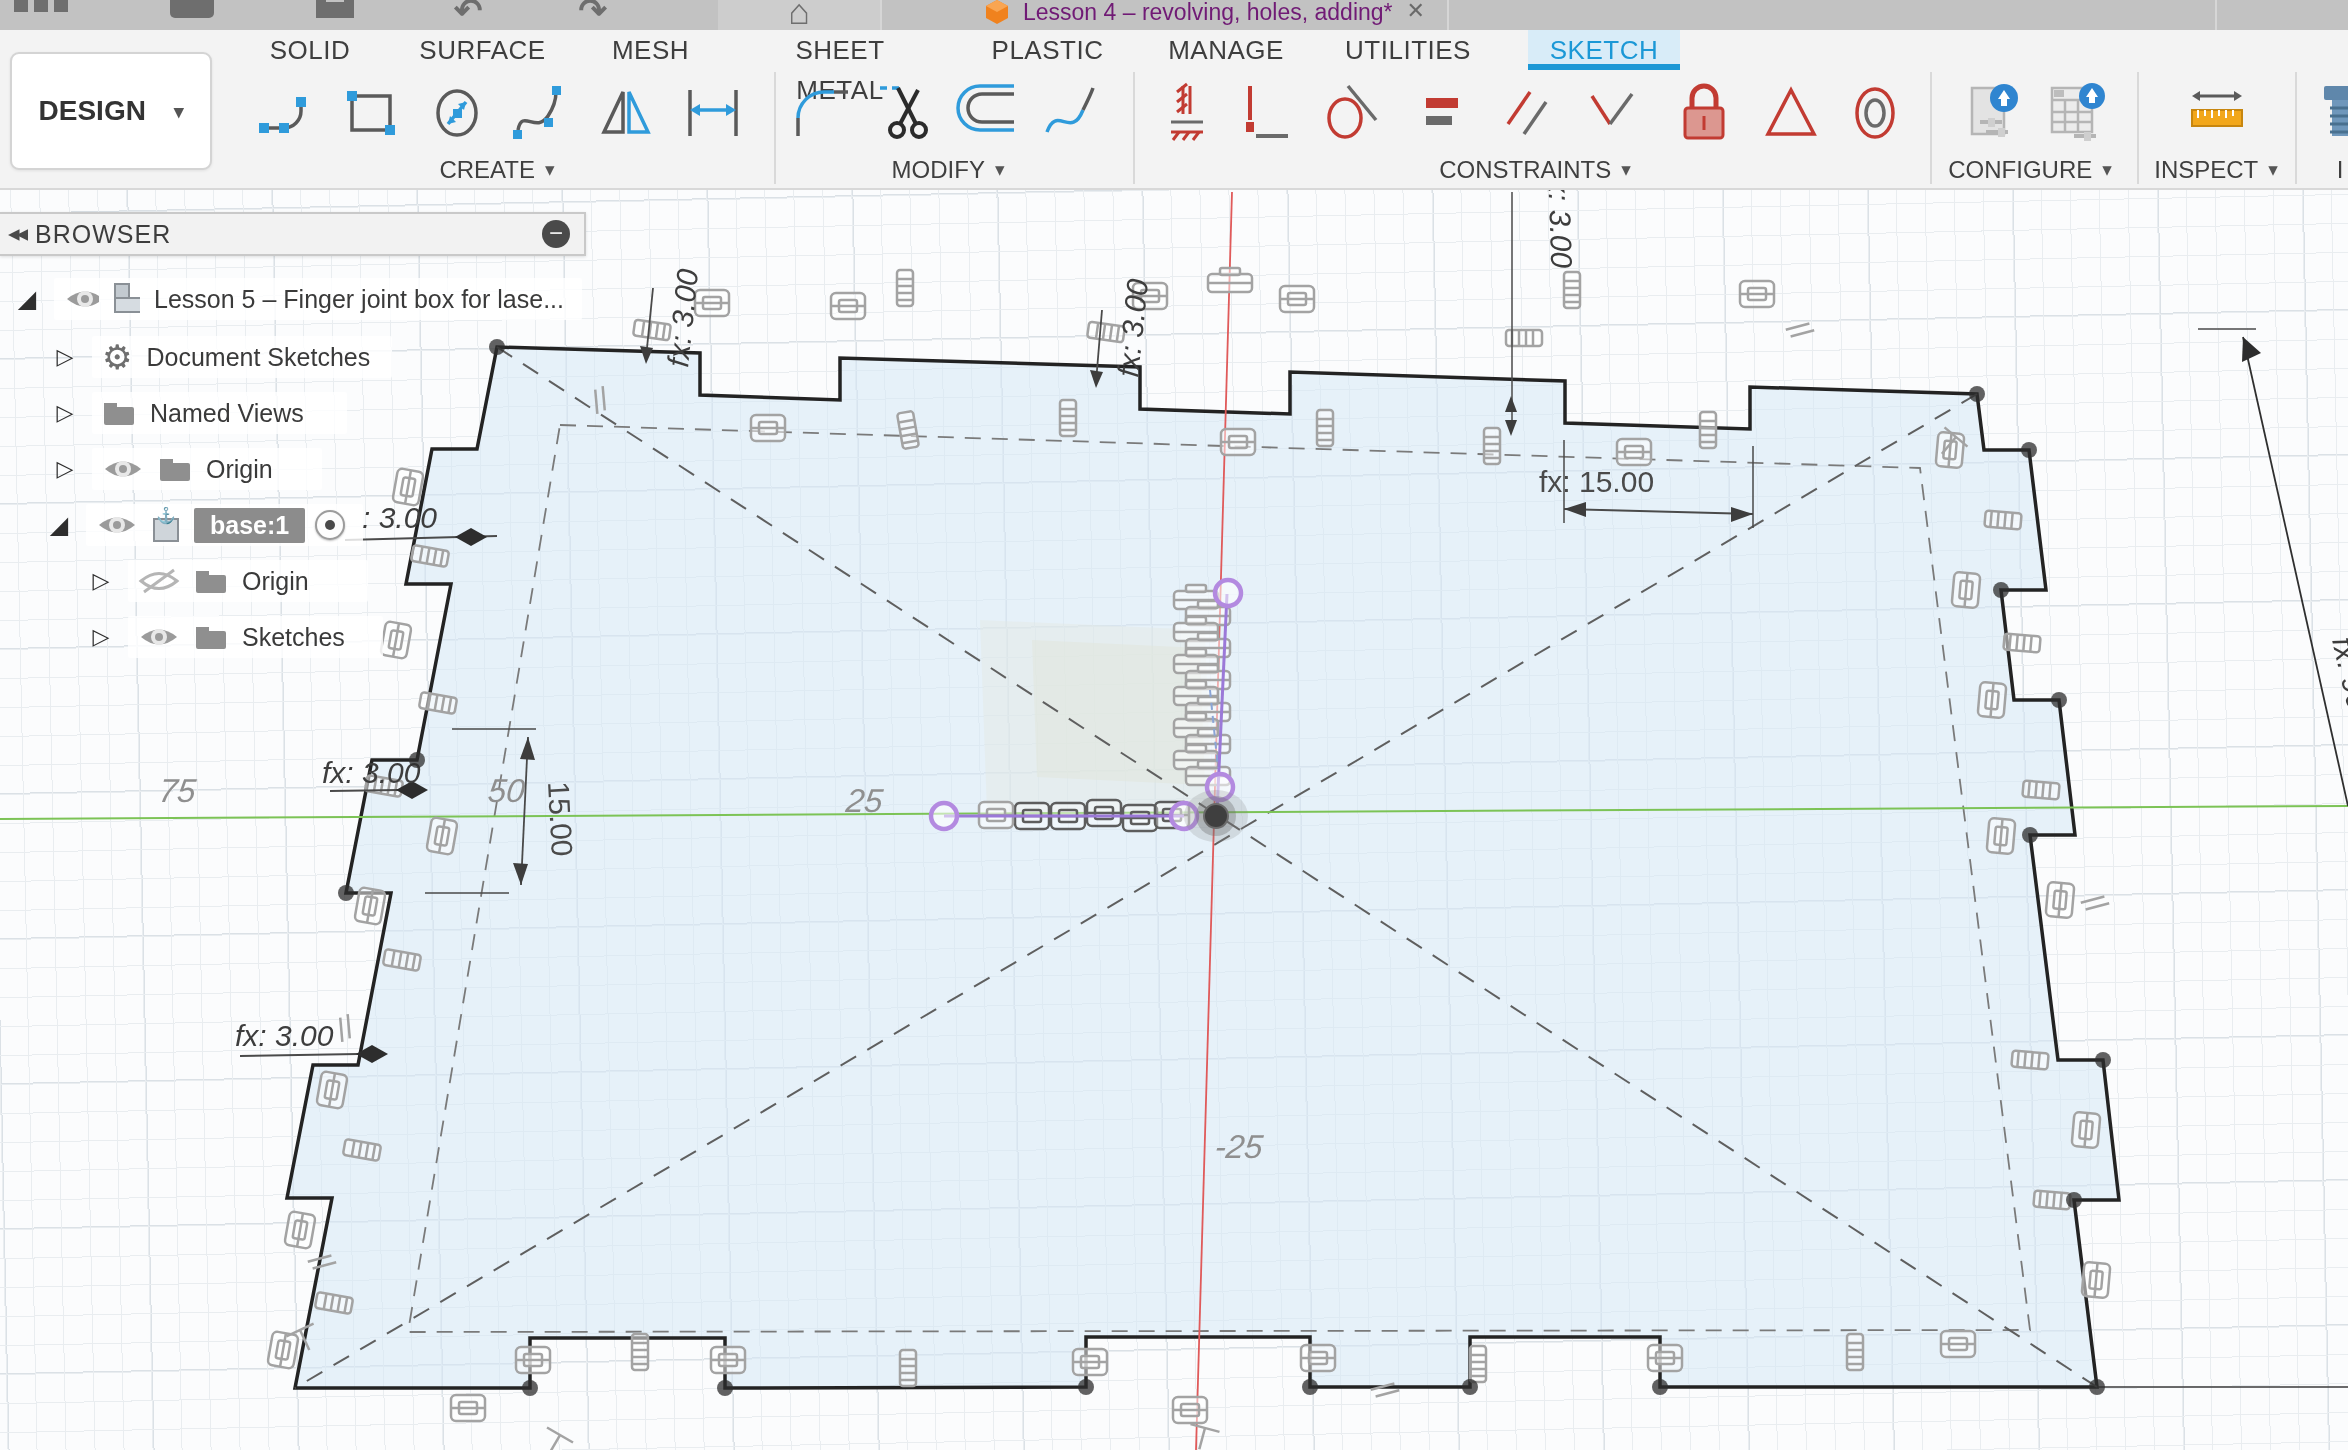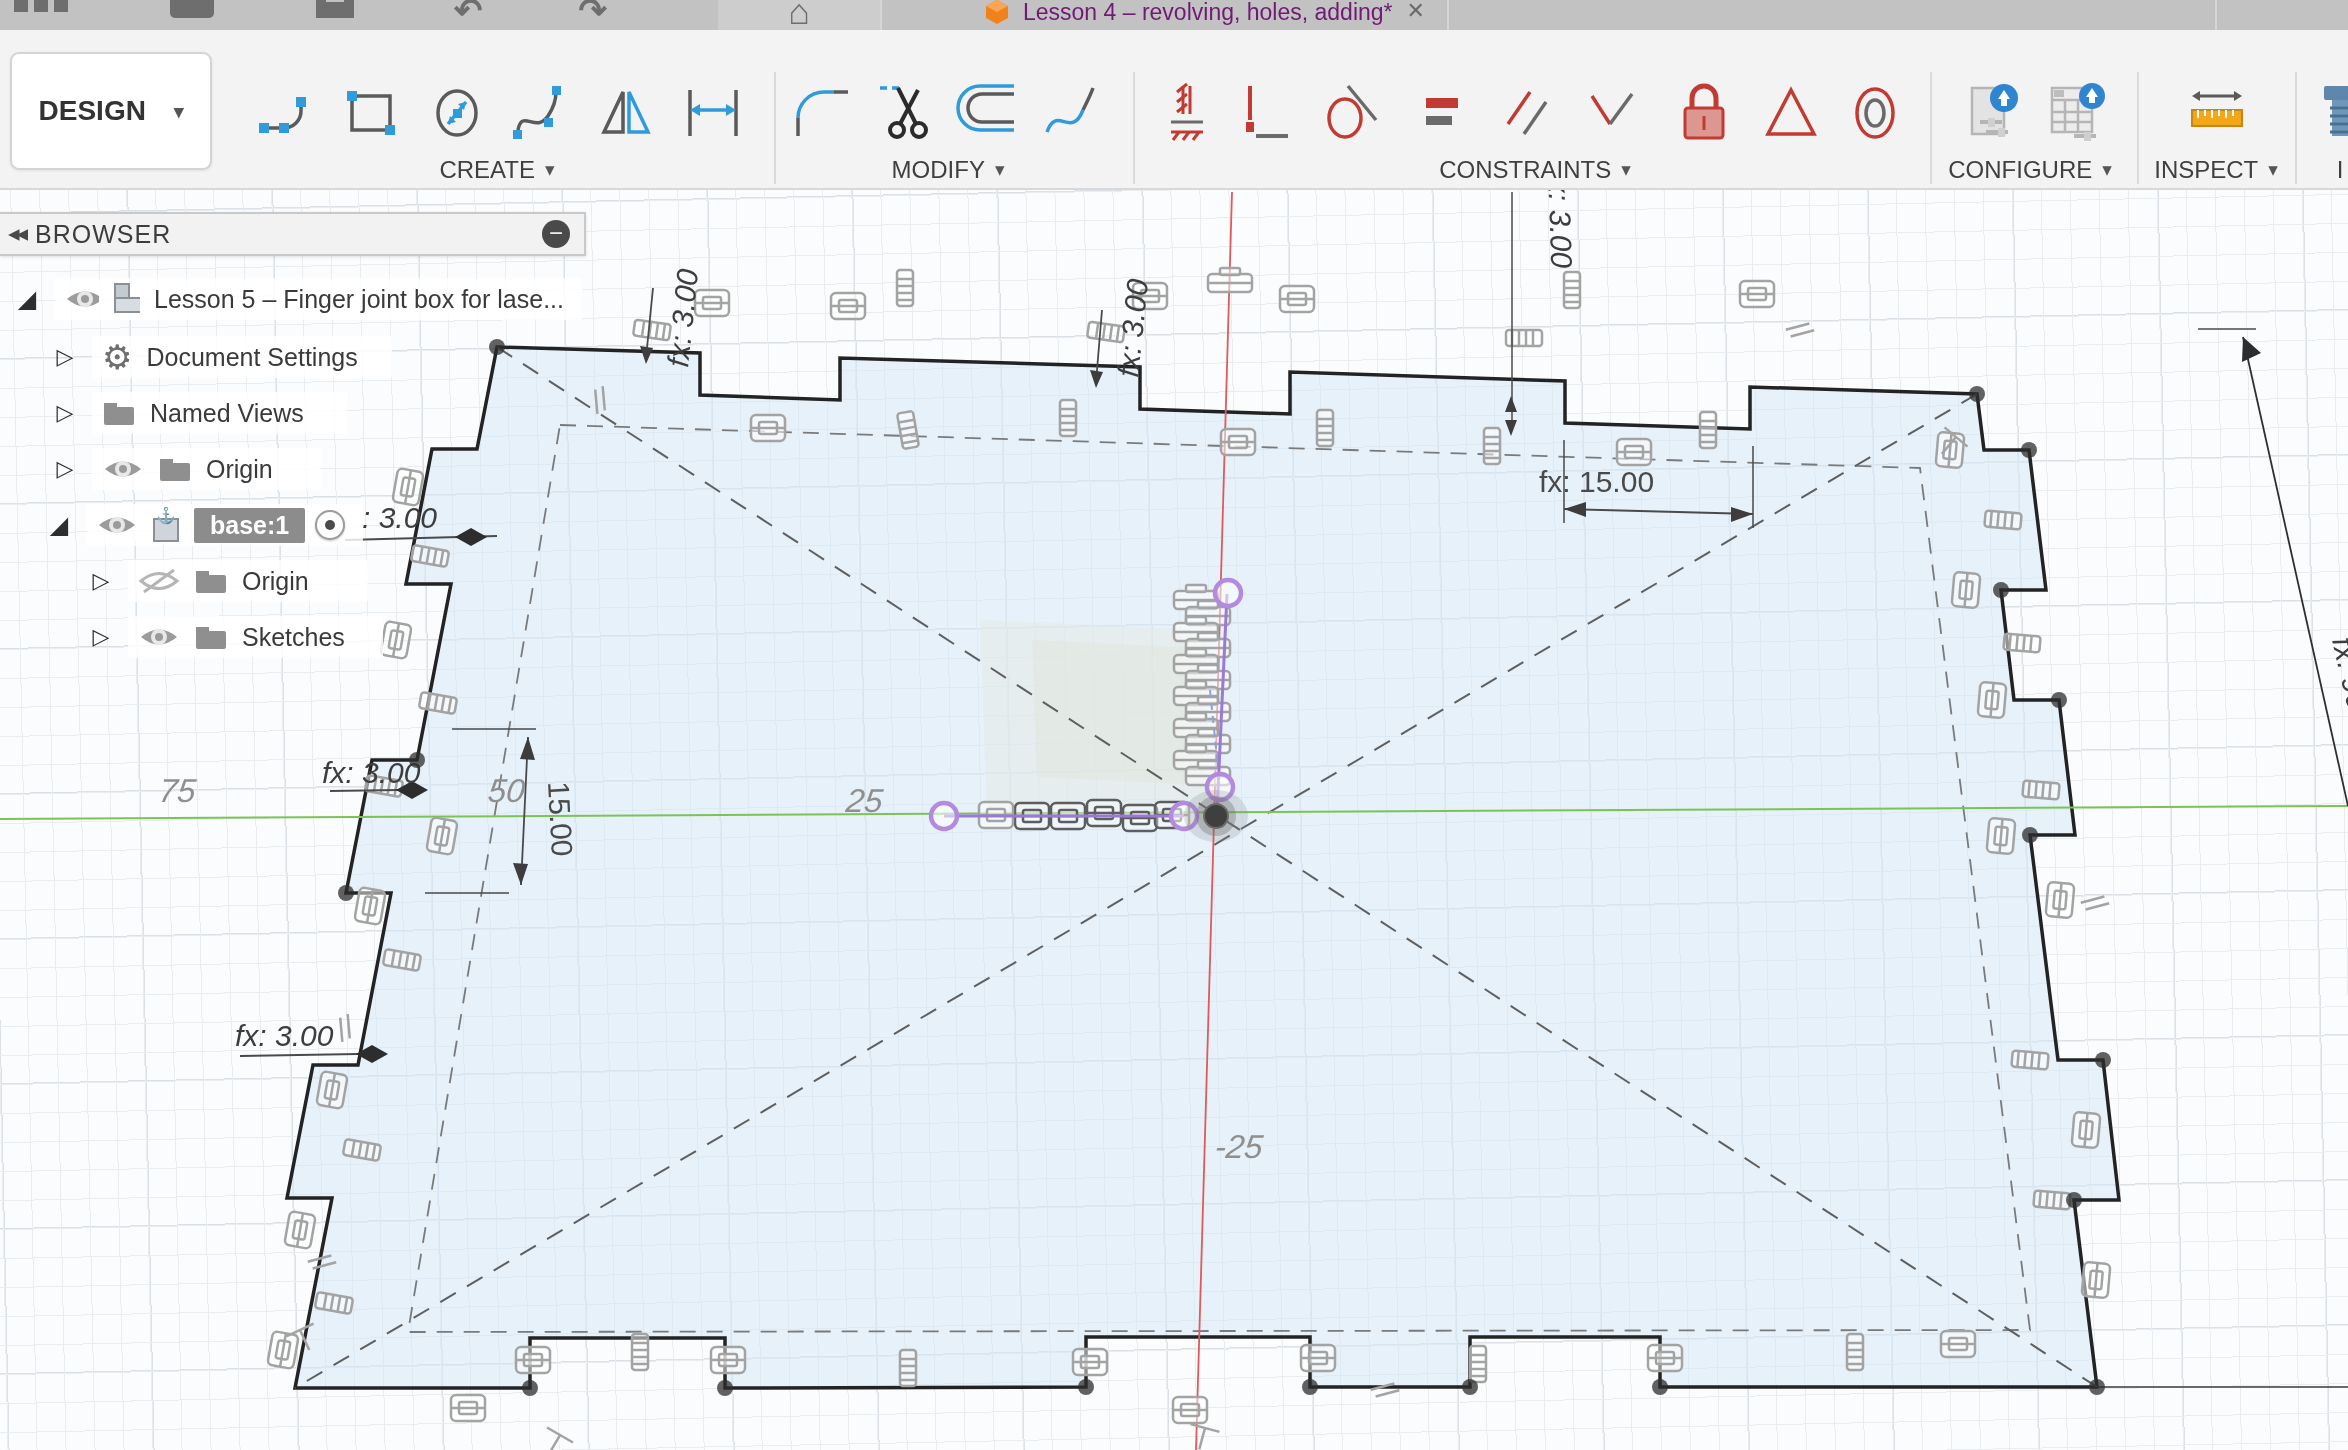--- a/index.html
+++ b/index.html
@@ -117,20 +117,30 @@
         <polygon points="12,1 23,7 12,13 1,7" fill="#f9a552"></polygon>
       </svg>
     <span class="title">Lesson 4 – revolving, holes, adding*</span>
     <span class="closex">✕</span>
   </div>
   <div class="tabsep" style="left:1447px"></div>
   <div class="tabsep" style="left:2215px"></div>
 </div>
 
 <div class="ribbon">
+  <div class="rtabs">
+    <span class="rtab" style="left:255px;width:110px">SOLID</span>
+    <span class="rtab" style="left:415px;width:135px">SURFACE</span>
+    <span class="rtab" style="left:603px;width:95px">MESH</span>
+    <span class="rtab" style="left:750px;width:180px">SHEET METAL</span>
+    <span class="rtab" style="left:990px;width:115px">PLASTIC</span>
+    <span class="rtab" style="left:1166px;width:120px">MANAGE</span>
+    <span class="rtab" style="left:1343px;width:130px">UTILITIES</span>
+    <span class="rtab active" style="left:1528px;width:152px">SKETCH</span>
+  </div>
 
   <div class="wsbox">
     <span>DESIGN</span>
     <span class="caret">▾</span>
   </div>
 
   <div class="tool" style="left:254px">
       <svg viewBox="0 0 66 66">
         <g fill="none" stroke="#5a5a5a" stroke-width="3.5">
           <path d="M10 48 H30"></path>
@@ -1004,21 +1014,21 @@
           <rect x="2" y="16" width="26" height="14" fill="#d6dce1" stroke="#8a9096" stroke-width="2"></rect>
         </svg>
       <span class="lbl">Lesson 5 – Finger joint box for lase...</span>
     </div>
   </div>
 
   <div class="brow" style="left:52px; top:124px;">
     <span class="tri">▷</span>
     <div class="chip" style="width:300px">
       <span class="geari">⚙</span>
-      <span class="lbl">Document Settings</span>
+      <span class="lbl">Document Sketches</span>
     </div>
   </div>
 
   <div class="brow" style="left:52px; top:180px;">
     <span class="tri">▷</span>
     <div class="chip" style="width:255px">
       <svg width="34" height="28">
           <path d="M2 8 H14 L17 4 H30? Z" fill="none"></path>
           <rect x="2" y="4" width="13" height="6" fill="#8f8f8f"></rect>
           <rect x="2" y="8" width="30" height="18" rx="2" fill="#8f8f8f"></rect>

